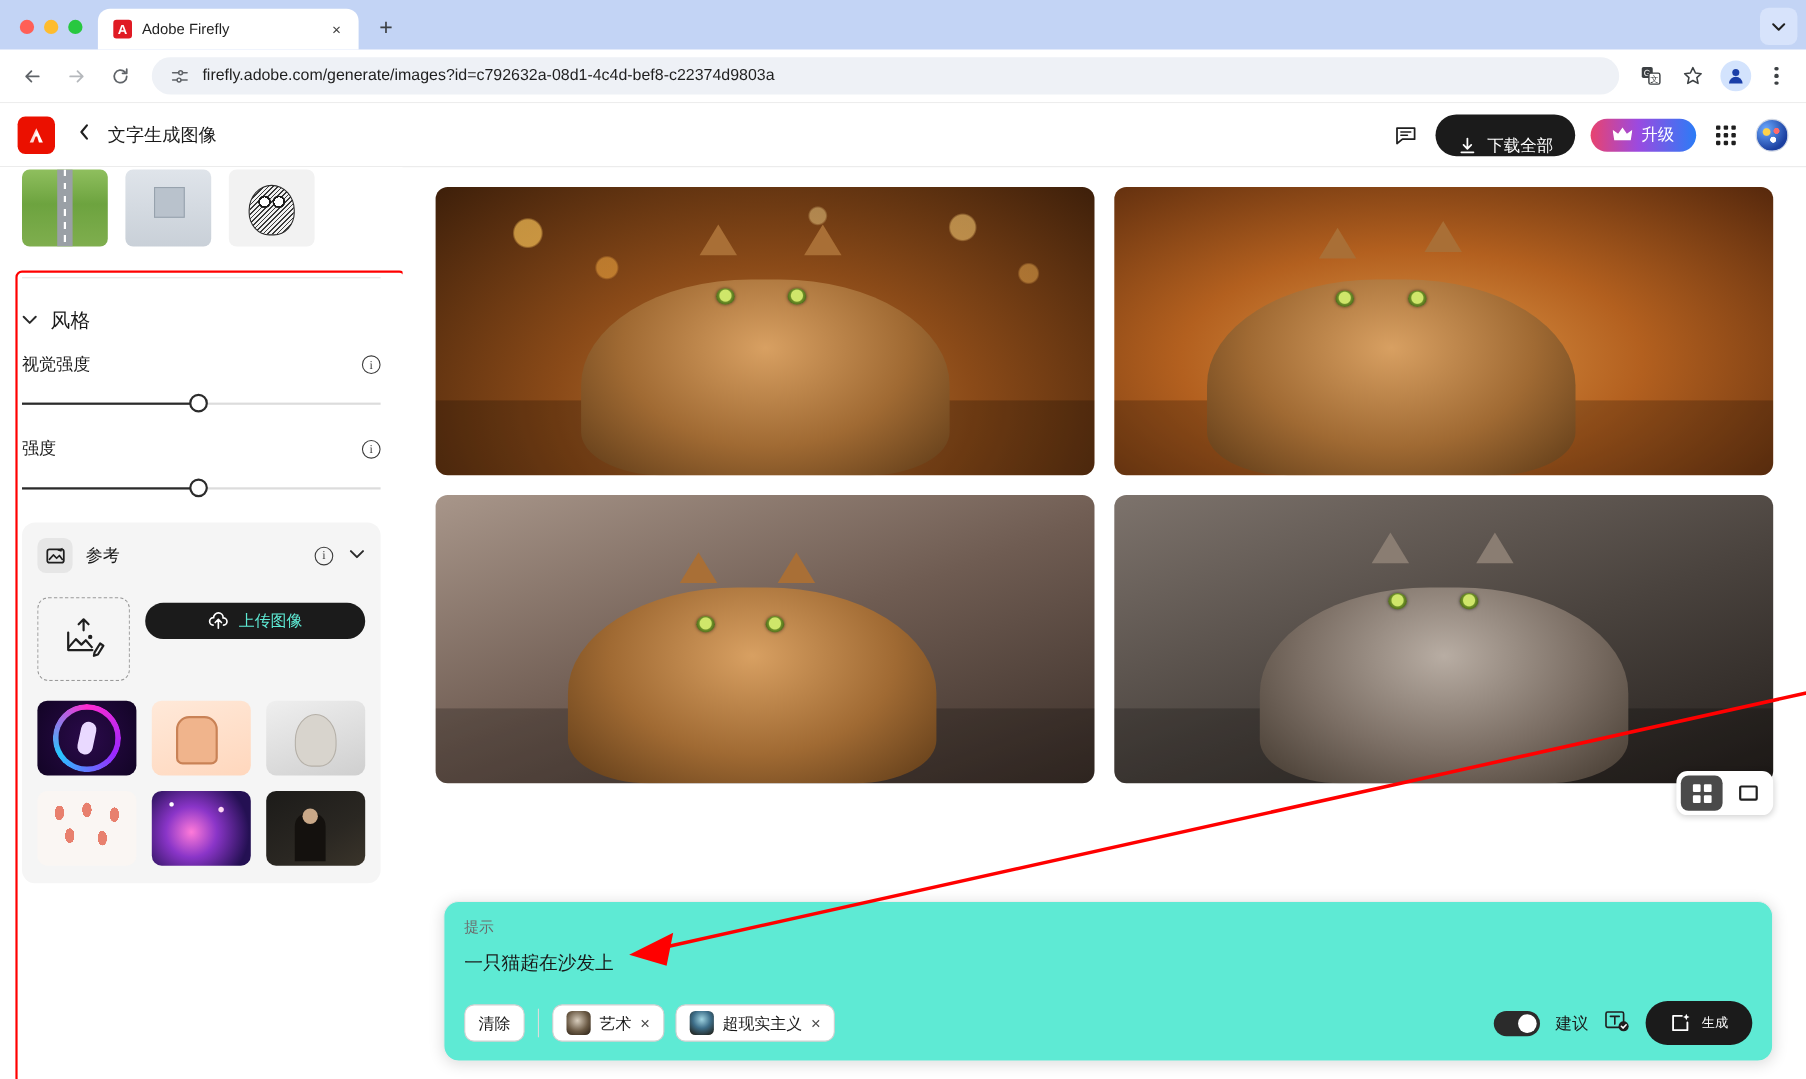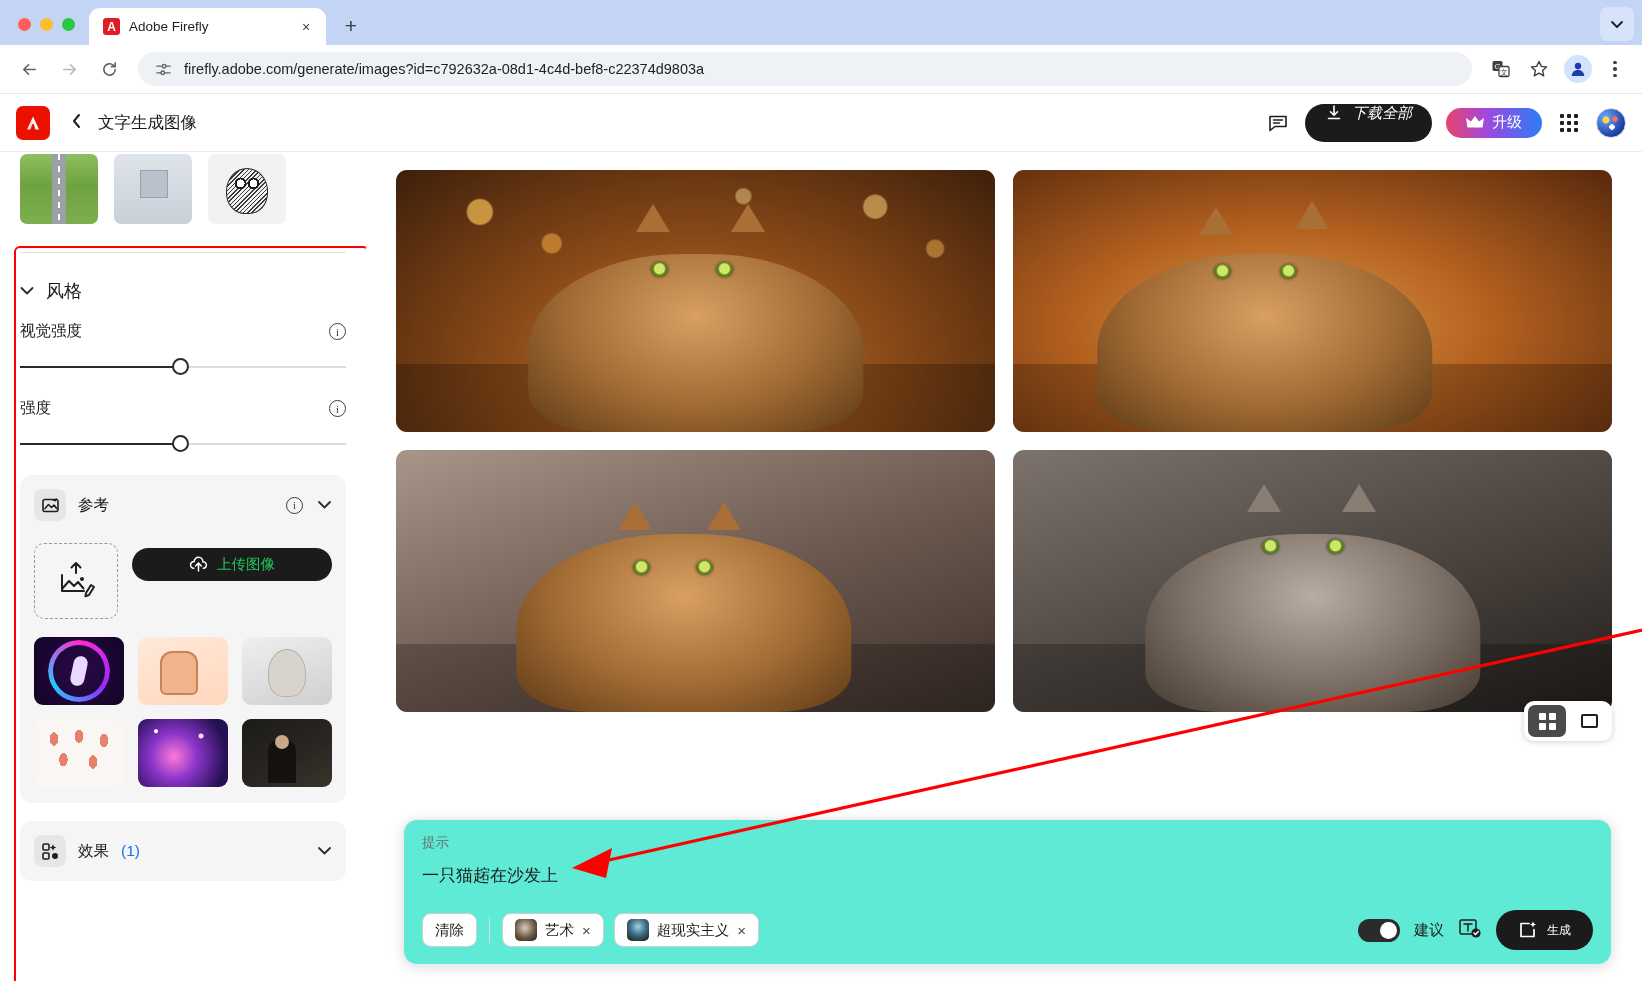--- a/index.html
+++ b/index.html
@@ -82,21 +82,21 @@
   .adobe-logo {
     width: 34px; height: 34px; background: #eb1000; border-radius: 7px;
     display: flex; align-items: center; justify-content: center; flex: none;
   }
   .back-chev { margin-left: 16px; color: #1f1f1f; font-size: 16px; width: 20px; text-align:center;}
   .app-title { font-size: 16.5px; color: #1a1a1a; margin-left: 12px; }
   .app-header-right { margin-left: auto; display: flex; align-items: center; gap: 14px; }
   .feedback-icon { width: 26px; height: 26px; display:flex; align-items:center; justify-content:center; }
   .btn-download {
     height: 38px; background: #1b1b1b; color: #fff; border-radius: 19px;
-    display: flex; align-items: flex-start; gap: 9px; padding: 0 20px; font-size: 15px; font-style: italic;
+    display: flex; align-items: flex-end; gap: 9px; padding: 0 20px; font-size: 15px;
   }
   .btn-upgrade {
     height: 30px; border-radius: 19px; padding: 0 20px; font-size: 15px;
     background: linear-gradient(90deg,#e8436f 0%, #9b4ae0 45%, #2b7cf6 100%);
     color: #fff; display: flex; align-items: center; gap: 8px;
   }
   .grid-apps { width: 26px; height: 26px; display: grid; grid-template-columns: repeat(3,4px);
      grid-template-rows: repeat(3,4px); gap: 3px; align-content:center; justify-content:center; }
   .grid-apps i { width: 4px; height: 4px; background: #1f1f1f; border-radius: 1px; display:block; }
   .profile-pic {
@@ -181,21 +181,21 @@
   .card-title { font-size: 15.5px; color: #1a1a1a; }
   .card-head-right { margin-left: auto; display: flex; align-items: center; gap: 14px; }
 
   .ref-row { display: flex; gap: 14px; margin-top: 22px; align-items: flex-start; }
   .dropzone {
     width: 84px; height: 76px; border: 1.8px dashed #9a9a9a; border-radius: 10px;
     display: flex; align-items: center; justify-content: center; flex: none; background: #f5f5f5;
   }
   .ref-buttons { flex: 1; display: flex; flex-direction: column; gap: 9px; padding-top: 5px; }
   .btn-dark-sm {
-    height: 33px; background: #1b1b1b; color: #22c55e; border-radius: 17px;
+    height: 33px; background: #1b1b1b; color: #5eead4; border-radius: 17px;
     display: flex; align-items: center; justify-content: center; gap: 9px; font-size: 14.5px;
   }
   .btn-light-sm {
     height: 33px; background: #e4e4e4; color: #1b1b1b; border-radius: 17px;
     display: flex; align-items: center; justify-content: center; gap: 9px; font-size: 14.5px;
   }
 
   .style-grid { display: grid; grid-template-columns: repeat(3, 1fr); gap: 14px; margin-top: 18px; }
   .style-thumb { height: 68px; border-radius: 9px; overflow: hidden; position: relative; background:#ddd; }
   .st-neon { background: radial-gradient(circle at 50% 50%, #2a0a4a 0%, #120425 100%); }
@@ -538,39 +538,20 @@
           <div class="style-grid">
             <div class="style-thumb st-neon"></div>
             <div class="style-thumb st-thumb2"></div>
             <div class="style-thumb st-stone"></div>
             <div class="style-thumb st-hands"></div>
             <div class="style-thumb st-cosmic"></div>
             <div class="style-thumb st-portrait"></div>
           </div>
         </div>
 
-        <div class="card-collapsed">
-          <span class="card-icon-box">
-            <svg width="19" height="19" viewBox="0 0 19 19">
-              <rect x="2" y="2" width="6" height="6" rx="1.2" fill="none" stroke="#1f1f1f" stroke-width="1.6"></rect>
-              <rect x="2" y="11" width="6" height="6" rx="1.2" fill="none" stroke="#1f1f1f" stroke-width="1.6"></rect>
-              <path d="M12 2.2l1 2.3 2.3 1-2.3 1-1 2.3-1-2.3-2.3-1 2.3-1z" fill="#1f1f1f"></path>
-              <circle cx="14" cy="14" r="3" fill="#1f1f1f"></circle>
-            </svg>
-          </span>
-          <span class="card-title">效果</span>
-          <span class="card-title effects-count">(1)</span>
-          <span class="card-head-right">
-            <span>
-              <svg width="15" height="10" viewBox="0 0 14 10">
-                  <path d="M1.5 2l5.5 5.5L12.5 2" fill="none" stroke="#2b2b2b" stroke-width="1.8" stroke-linecap="round" stroke-linejoin="round"></path>
-                </svg>
-            </span>
-          </span>
-        </div>
       </div>
 
       <div class="canvas">
         <div class="img-grid">
 
           <div class="gen-img cat1 bokeh">
             <span class="couch-base"></span>
             <span class="cat-ear" style="left:40%;top:13%;"></span>
             <span class="cat-ear" style="left:56%;top:13%;"></span>
             <span class="cat-body"></span>

